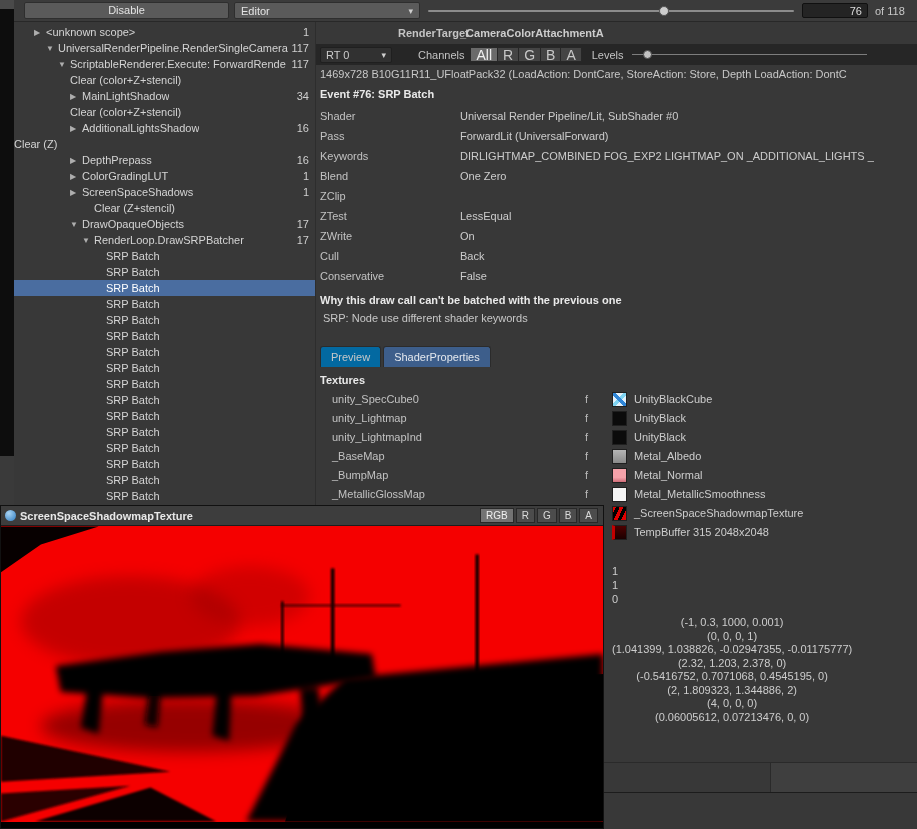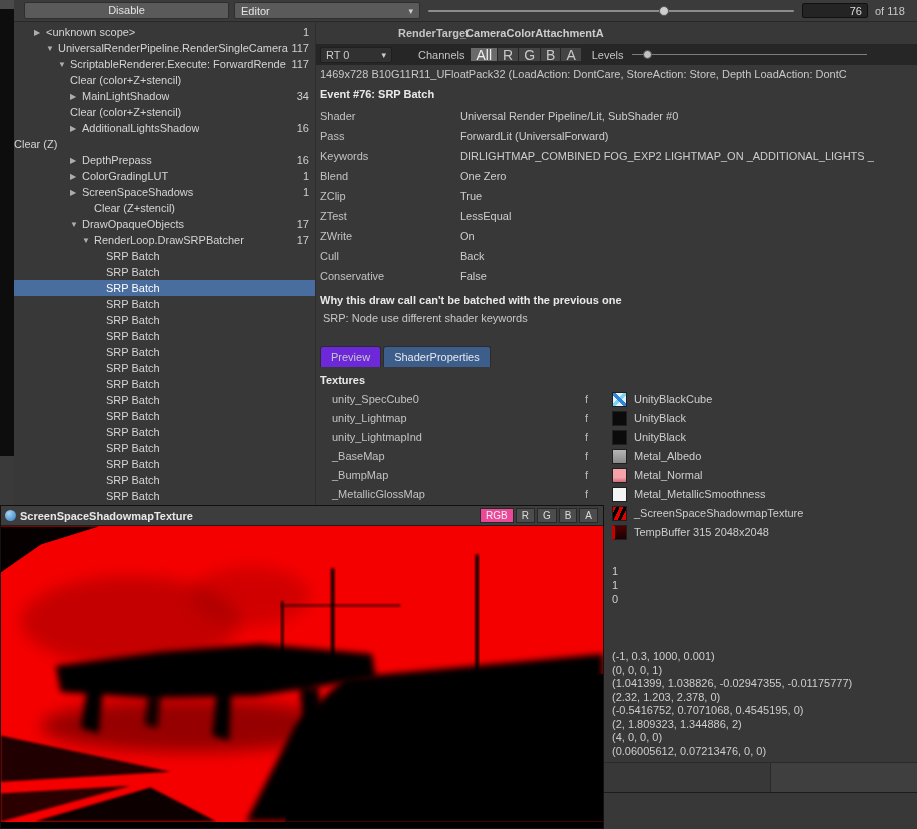--- a/index.html
+++ b/index.html
@@ -48,52 +48,52 @@
   .lv-thumb { position:absolute; left:5%; top:3px; width:9px; height:9px; border-radius:50%; background:#c2c2c2; border:1px solid #4c4c4c; }
   .format-line { position:absolute; top:46px; left:4px; right:0; white-space:nowrap; overflow:hidden; color:#c8c8c8; }
   .event-title { position:absolute; top:66px; left:4px; font-weight:bold; color:#e9e9e9; }
   .props { position:absolute; top:84px; left:0; right:0; }
   .prop-row { position:relative; height:20px; line-height:20px; }
   .p-key { position:absolute; left:4px; color:#c2c2c2; }
   .p-val { position:absolute; left:144px; right:0; white-space:nowrap; overflow:hidden; color:#cdcdcd; }
   .batch-title { position:absolute; top:272px; left:4px; font-weight:bold; color:#e9e9e9; }
   .batch-reason { position:absolute; top:290px; left:7px; color:#c8c8c8; }
   .tabs { position:absolute; top:324px; left:4px; display:flex; }
-  .tab { height:21px; line-height:21px; padding:0 10px; background:#6d28d9; border:1px solid #2b2b2b; border-bottom:none; border-radius:3px 3px 0 0; margin-right:2px; color:#c8c8c8; }
+  .tab { height:21px; line-height:21px; padding:0 10px; background:#0369a1; border:1px solid #2b2b2b; border-bottom:none; border-radius:3px 3px 0 0; margin-right:2px; color:#c8c8c8; }
   .tab.active { background:#3d5e8b; color:#e4e8ee; }
   .tex-title { position:absolute; top:352px; left:4px; font-weight:bold; color:#e9e9e9; }
   .tex-list { position:absolute; top:368px; left:0; right:0; }
   .tex-row { position:relative; height:19px; line-height:19px; }
   .x-name { position:absolute; left:16px; color:#c2c2c2; }
   .x-flag { position:absolute; left:269px; color:#b8b8b8; }
   .x-sw { position:absolute; left:296px; top:2px; width:15px; height:15px; border:1px solid #1f1f1f; }
   .x-val { position:absolute; left:318px; color:#cdcdcd; }
   .sw-cube { background:
       linear-gradient(45deg, rgba(0,0,0,0) 42%, #2f86d8 42%, #2f86d8 58%, rgba(0,0,0,0) 58%),
       linear-gradient(135deg, rgba(0,0,0,0) 42%, #7fd4f2 42%, #7fd4f2 58%, rgba(0,0,0,0) 58%), #e3f1fa; }
   .sw-black { background:#0b0b0b; }
   .sw-albedo { background:linear-gradient(180deg,#b5b5b5,#8a8a8a); }
   .sw-normal { background:linear-gradient(180deg,#f5a2aa 65%,#cf6d78); }
   .sw-metallic { background:#f4f4f4; }
   .sw-shadowmap { background:linear-gradient(115deg,#e00000 0 15%,#000 15% 35%,#e00000 35% 55%,#000 55% 75%,#e00000 75%); }
   .sw-tempbuffer { background:linear-gradient(180deg,#4d0000,#1b0000); border-left:3px solid #c40000; }
   .scalars { position:absolute; top:542px; left:296px; line-height:14px; color:#cdcdcd; }
-  .vectors { position:absolute; top:628px; left:296px; line-height:13.5px; color:#cdcdcd; white-space:nowrap; }
+  .vectors { position:absolute; top:594px; left:296px; line-height:13.5px; color:#cdcdcd; white-space:nowrap;text-align:center; }
   .br-line1 { position:absolute; top:740px; left:0; right:0; height:1px; background:#2a2a2a; }
   .br-corner { position:absolute; top:741px; left:454px; width:147px; height:29px; background:#3f3f3f; border-left:1px solid #2a2a2a; }
   .br-line2 { position:absolute; top:770px; left:0; right:0; height:1px; background:#1c1c1c; }
 
   
   .preview-window { position:absolute; left:0; top:505px; width:604px; height:324px; background:#000; border:1px solid #111; z-index:10; }
   .pv-titlebar { position:absolute; top:0; left:0; right:0; height:20px; background:#3d3d3d; border-bottom:1px solid #1d1d1d; display:flex; align-items:center; padding:0 3px; }
   .pv-icon { width:11px; height:11px; border-radius:50%; background:radial-gradient(circle at 35% 30%, #a8d4f4, #2e7cc2); margin:0 4px 0 1px; flex:none; }
   .pv-title { font-weight:bold; color:#e8e8e8; font-size:11px; flex:1; white-space:nowrap; overflow:hidden; }
   .pv-channels { display:flex; margin-right:2px; }
   .pv-btn { height:15px; line-height:14px; padding:0 5px; background:#4c4c4c; border:1px solid #282828; margin-left:2px; font-size:10px; color:#dcdcdc; }
-  .pv-btn.active { background:#ec4899; color:#f0f0f0; }
+  .pv-btn.active { background:#737373; color:#f0f0f0; }
   .pv-image { position:absolute; top:20px; left:0; width:602px; height:296px; background:#f50000; overflow:hidden; }
 </style>
 </head>
 <body>
 
 <div class="root">
 
   <div class="left-strip-top"></div>
   <div class="left-strip-black"></div>
   <div class="left-strip-gray"></div>
@@ -263,21 +263,20 @@
         <div class="prop-row">
           <span class="p-key">Keywords</span>
           <span class="p-val">DIRLIGHTMAP_COMBINED FOG_EXP2 LIGHTMAP_ON _ADDITIONAL_LIGHTS _</span>
         </div>
         <div class="prop-row">
           <span class="p-key">Blend</span>
           <span class="p-val">One Zero</span>
         </div>
         <div class="prop-row">
           <span class="p-key">ZClip</span>
-          <span class="p-val">True</span>
         </div>
         <div class="prop-row">
           <span class="p-key">ZTest</span>
           <span class="p-val">LessEqual</span>
         </div>
         <div class="prop-row">
           <span class="p-key">ZWrite</span>
           <span class="p-val">On</span>
         </div>
         <div class="prop-row">

